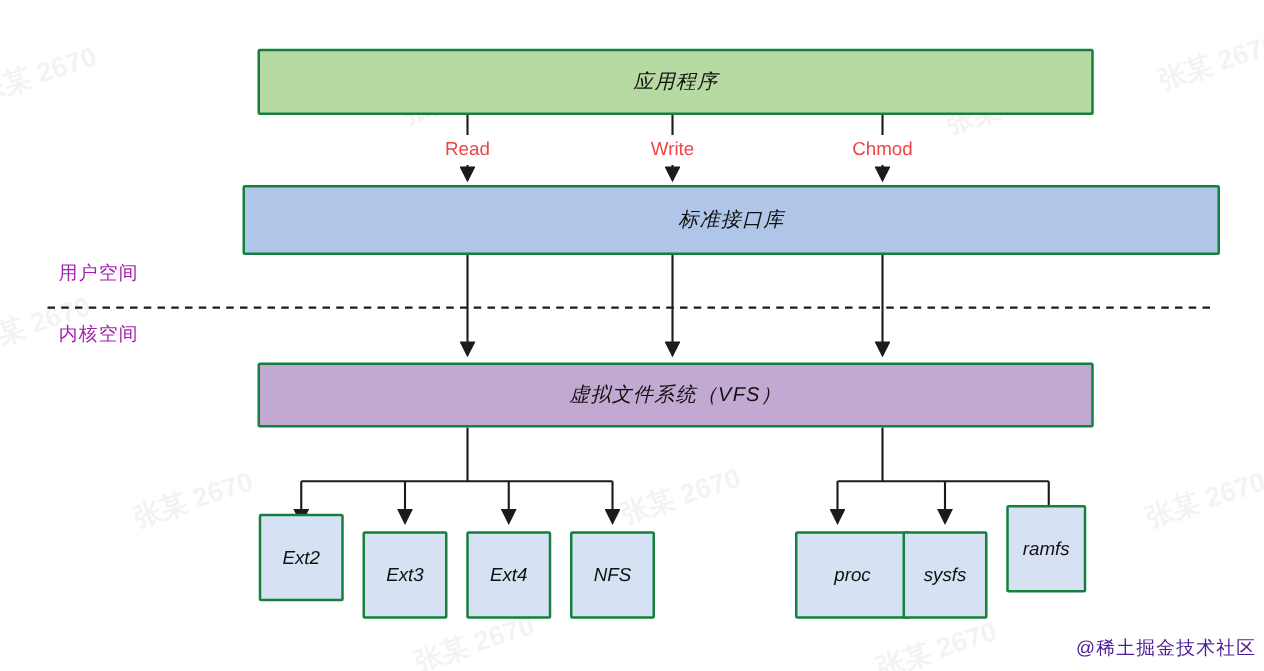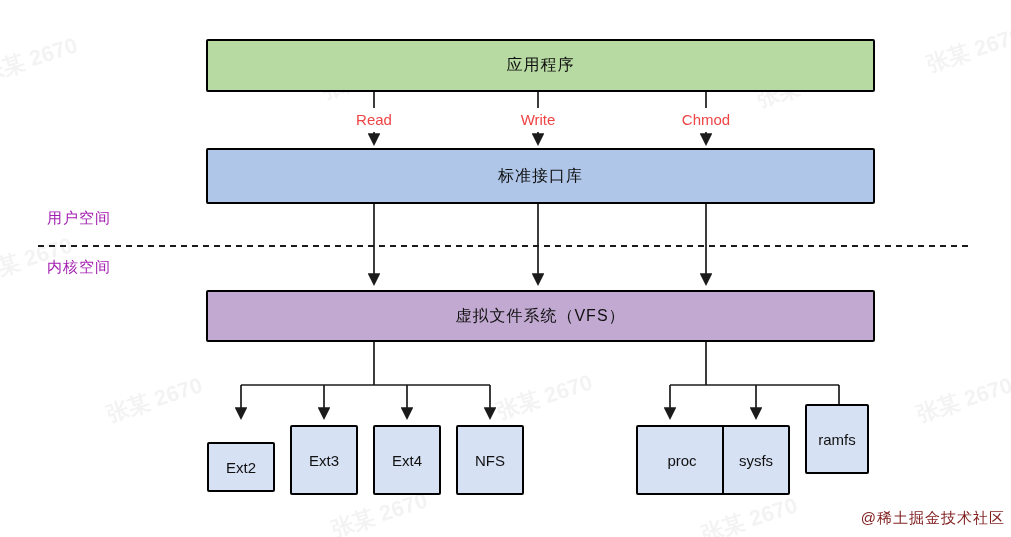--- a/index.html
+++ b/index.html
@@ -4,42 +4,42 @@
 <style>
   html,body{margin:0;padding:0;background:#fff;}
   .stage{
     position:relative;width:1011px;height:537px;background:#ffffff;
     font-family:"Liberation Sans","DejaVu Sans",sans-serif;overflow:hidden;
     color:#111;
   }
   .connectors{position:absolute;left:0;top:0;z-index:2;}
   .box{
     position:absolute;z-index:3;display:flex;align-items:center;justify-content:center;
-    border:2px solid #000000;border-radius:2px;box-sizing:border-box;
-    font-size:16px;font-weight:500;letter-spacing:1px;
+    border:2px solid #15803d;border-radius:2px;box-sizing:border-box;
+    font-size:16px;font-weight:500;letter-spacing:1px;font-style:italic;
   }
   .box.green{background:#b7d9a2;}
   .box.blue{background:#afc6e9;}
   .box.purple{background:#c2a9d1;}
   .box.small{background:#d7e1f4;font-size:15px;font-weight:400;letter-spacing:0;}
   .flow-label{
     position:absolute;z-index:3;width:80px;text-align:center;
     font-size:15px;color:#ef4444;
   }
   .space-label{
     position:absolute;z-index:3;font-size:15px;color:#a21caf;letter-spacing:1px;
   }
   .wm{
     position:absolute;z-index:1;color:rgba(40,40,60,0.055);
     font-size:22px;font-weight:bold;transform:rotate(-18deg);
     white-space:nowrap;user-select:none;
   }
   .credit{
     position:absolute;z-index:4;right:6px;top:509px;
-    font-size:15px;color:#7f1d1d;letter-spacing:1px;
+    font-size:15px;color:#4c1d95;letter-spacing:1px;
   }
 </style>
 </head>
 <body>
 
 <div class="stage">
 
   <span class="wm" style="left:-20px;top:45px">张某 2670</span>
   <span class="wm" style="left:320px;top:62px">张某 2670</span>
   <span class="wm" style="left:570px;top:52px">张某 2670</span>
@@ -88,28 +88,28 @@
       <line x1="839" y1="385" x2="839" y2="418" marker-end="url(#arrow)"></line>
     </g>
   </svg>
 
   <div class="box green" style="left:206px;top:39px;width:669px;height:53px">应用程序</div>
 
   <div class="flow-label" style="left:334px;top:111px">Read</div>
   <div class="flow-label" style="left:498px;top:111px">Write</div>
   <div class="flow-label" style="left:666px;top:111px">Chmod</div>
 
-  <div class="box blue" style="left:206px;top:148px;width:669px;height:56px">标准接口库</div>
+  <div class="box blue" style="left:194px;top:148px;width:782px;height:56px">标准接口库</div>
 
   <div class="space-label" style="left:47px;top:209px">用户空间</div>
   <div class="space-label" style="left:47px;top:258px">内核空间</div>
 
   <div class="box purple" style="left:206px;top:290px;width:669px;height:52px">虚拟文件系统（VFS）</div>
 
-  <div class="box small" style="left:207px;top:442px;width:68px;height:50px">Ext2</div>
+  <div class="box small" style="left:207px;top:411px;width:68px;height:70px">Ext2</div>
   <div class="box small" style="left:290px;top:425px;width:68px;height:70px">Ext3</div>
   <div class="box small" style="left:373px;top:425px;width:68px;height:70px">Ext4</div>
   <div class="box small" style="left:456px;top:425px;width:68px;height:70px">NFS</div>
   <div class="box small" style="left:636px;top:425px;width:92px;height:70px">proc</div>
   <div class="box small" style="left:722px;top:425px;width:68px;height:70px">sysfs</div>
   <div class="box small" style="left:805px;top:404px;width:64px;height:70px">ramfs</div>
 
   <div class="credit">@稀土掘金技术社区</div>
 
 </div>

